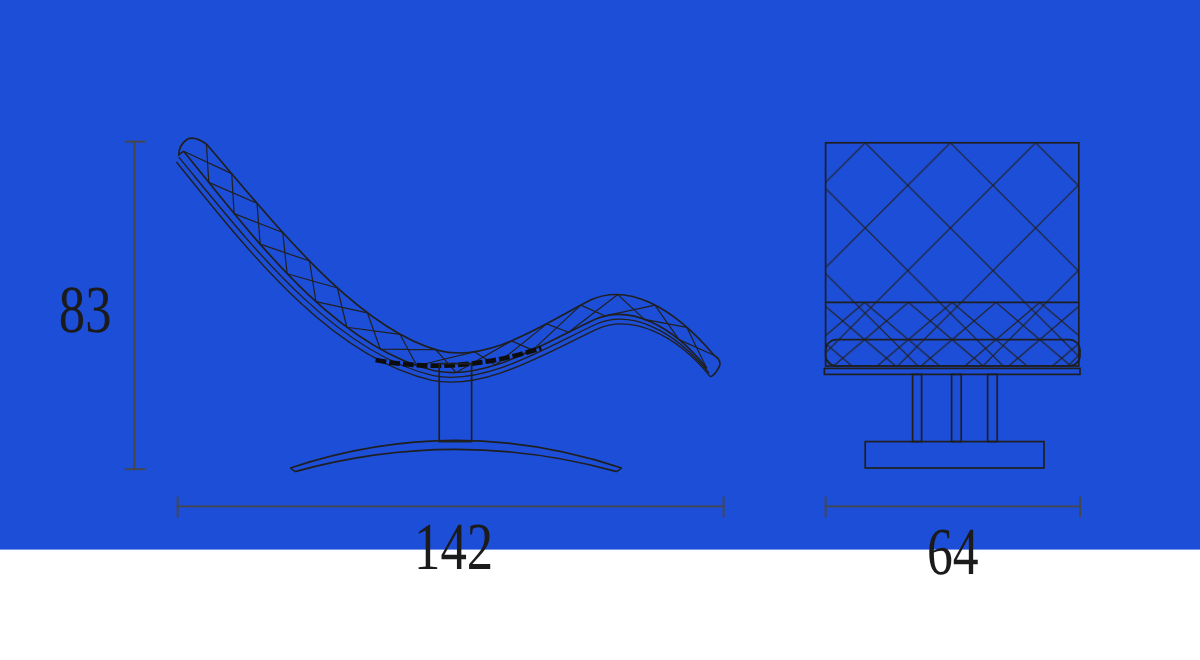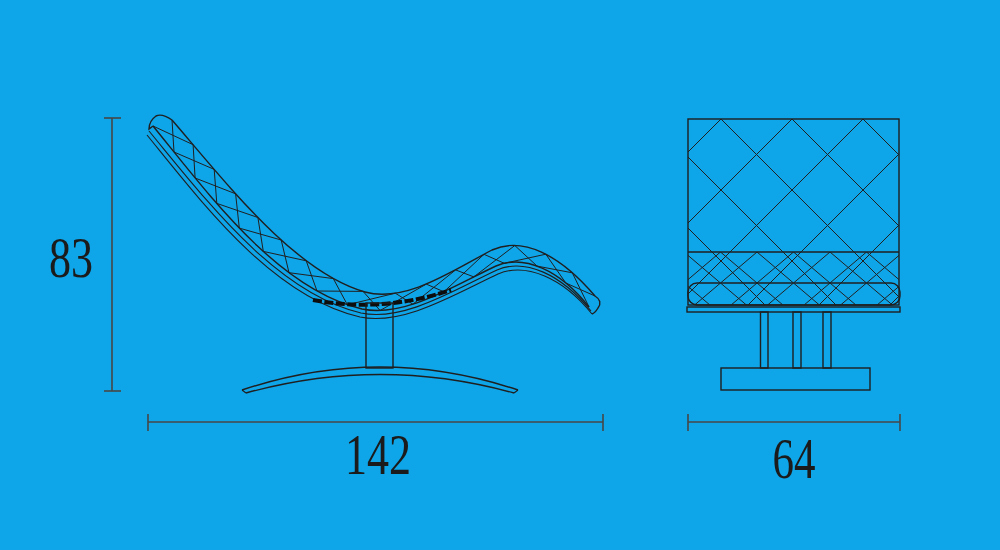--- a/index.html
+++ b/index.html
@@ -2,21 +2,21 @@
 <html><head>
 <meta charset="utf-8">
 <style>
   html, body {
     margin: 0; padding: 0;
     width: 1000px; height: 550px;
     background: #ffffff;
     overflow: hidden;
     font-family: "Liberation Serif", serif;
   }
-  .stage { position: relative; width: 1000px; height: 550px; background: #0ea5e9; }
+  .stage { position: relative; width: 1000px; height: 458px; background: #1d4ed8; }
   svg { display: block; }
   .outline   { fill: none; stroke: #1f1f1f; stroke-width: 1.4; }
   .thin      { fill: none; stroke: #1f1f1f; stroke-width: 1.1; }
   .lattice   { fill: none; stroke: #202020; stroke-width: 1.0; }
   .bracket   { fill: none; stroke: #0d0d0d; stroke-width: 4;  stroke-dasharray: 9 2.5; }
   .dim-line  { fill: none; stroke: #474747; stroke-width: 1.6; }
   .dim-text  { fill: #1b1b1b; font-family: "Liberation Serif", serif; font-size: 56px; font-weight: 400; }
 </style>
 </head>
 <body>

